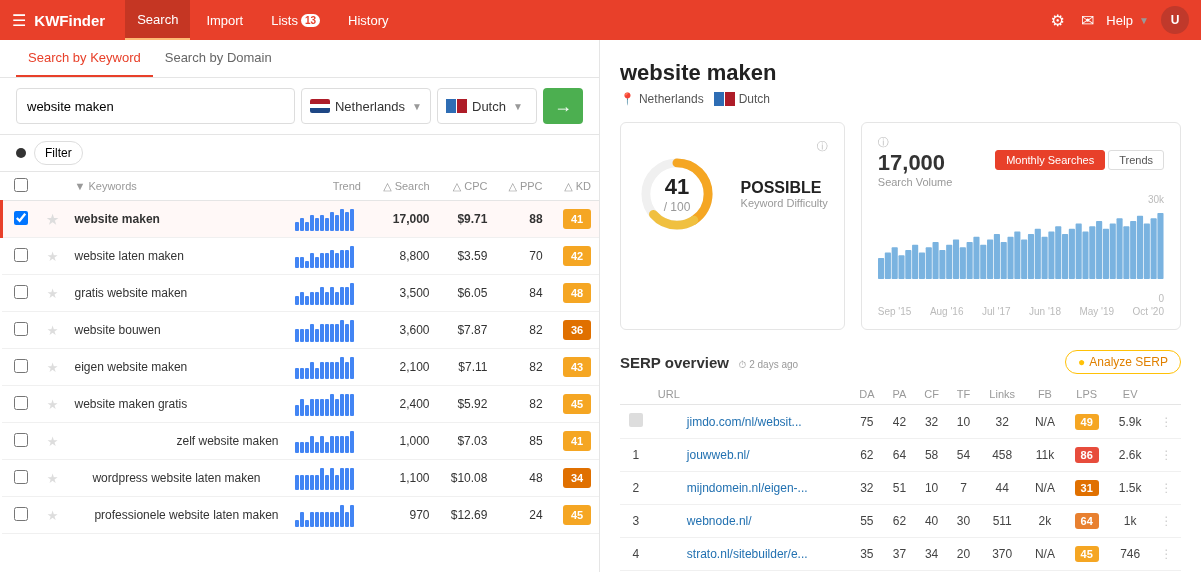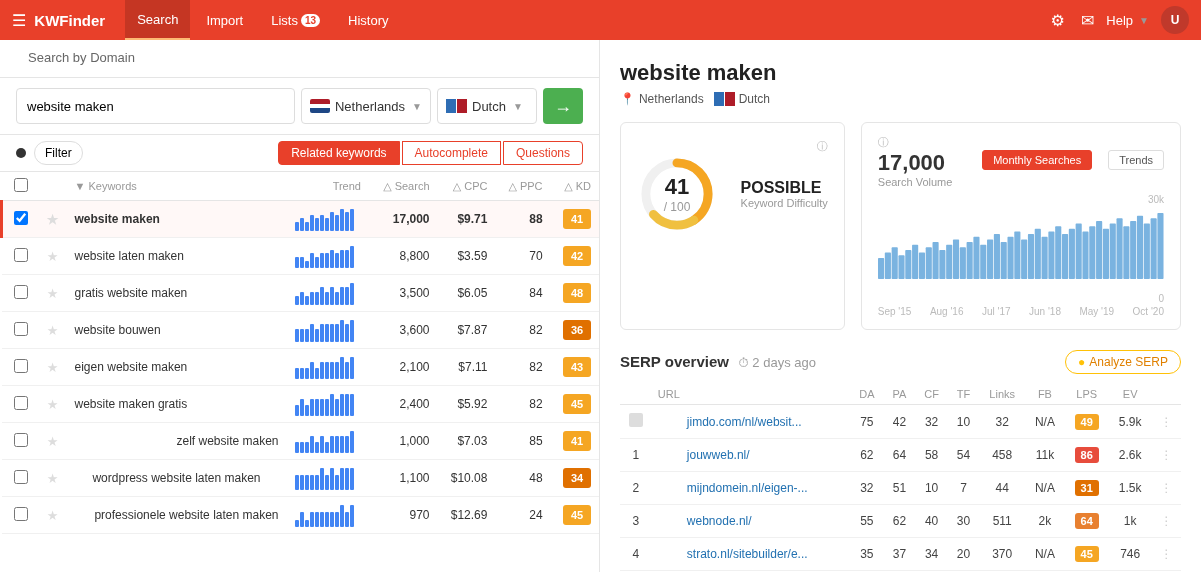--- a/index.html
+++ b/index.html
@@ -284,21 +284,21 @@
     
     .chart-card {
       border: 1px solid #e5e5e5;
       border-radius: 6px;
       padding: 12px 16px;
       flex: 1.5;
     }
     .chart-top { display: flex; justify-content: space-between; align-items: flex-start; }
     .chart-vol { font-size: 22px; font-weight: 700; }
     .chart-vol-label { font-size: 11px; color: #999; }
-    .chart-tabs { display: flex; gap: 16px; margin-left: 8px; }
+    .chart-tabs { display: flex; gap: 3px; margin-left: 8px; }
     .chart-tab {
       padding: 3px 10px;
       font-size: 11px;
       border: 1px solid #ddd;
       border-radius: 3px;
       cursor: pointer;
       color: #555;
     }
     .chart-tab.active { background: #e8402a; color: #fff; border-color: #e8402a; }
     .chart-area { position: relative; height: 80px; margin: 4px 0; }
@@ -310,21 +310,21 @@
     }
 
     
     .serp-header {
       display: flex;
       align-items: center;
       justify-content: space-between;
       margin-bottom: 10px;
     }
     .serp-title { font-size: 15px; font-weight: 700; }
-    .serp-meta { font-size: 13px; color: #999; margin-left: 6px; }
+    .serp-meta { font-size: 10px; color: #999; margin-left: 6px; }
     .serp-analyze-btn {
       background: #fff;
       border: 1px solid #ffc107;
       border-radius: 16px;
       padding: 4px 12px;
       font-size: 12px;
       color: #e08000;
       cursor: pointer;
       display: flex; align-items: center; gap: 4px;
     }
@@ -378,20 +378,21 @@
   <div class="topnav-avatar">
     <span>U</span>
   </div>
 </nav>
 
 <div class="main-layout">
 
   <div class="left-panel">
 
     <div class="search-tabs">
+      <div class="search-tab active">Search by Keyword</div>
       <div class="search-tab">Search by Domain</div>
     </div>
 
     <div class="search-bar">
       <input class="search-input" type="text" value="website maken" style="">
       <div class="country-select">
         <span class="flag-nl"></span>
         <span>Netherlands</span>
         <span class="chevron">▼</span>
       </div>
@@ -402,25 +403,20 @@
         </span>
         <span>Dutch</span>
         <span class="chevron">▼</span>
       </div>
       <button class="search-go">→</button>
     </div>
 
     <div class="filter-bar">
       <span class="filter-dot"></span>
       <button class="filter-btn">Filter</button>
-      <div class="filter-tabs">
-        <div class="filter-tab active">Related keywords</div>
-        <div class="filter-tab">Autocomplete</div>
-        <div class="filter-tab">Questions</div>
-      </div>
     </div>
 
     <div class="kw-table">
       <table>
         <thead>
           <tr>
             <th><input type="checkbox" class="checkbox" style=""></th>
             <th></th>
             <th style="text-align:left">▼ Keywords</th>
             <th>Trend</th>

